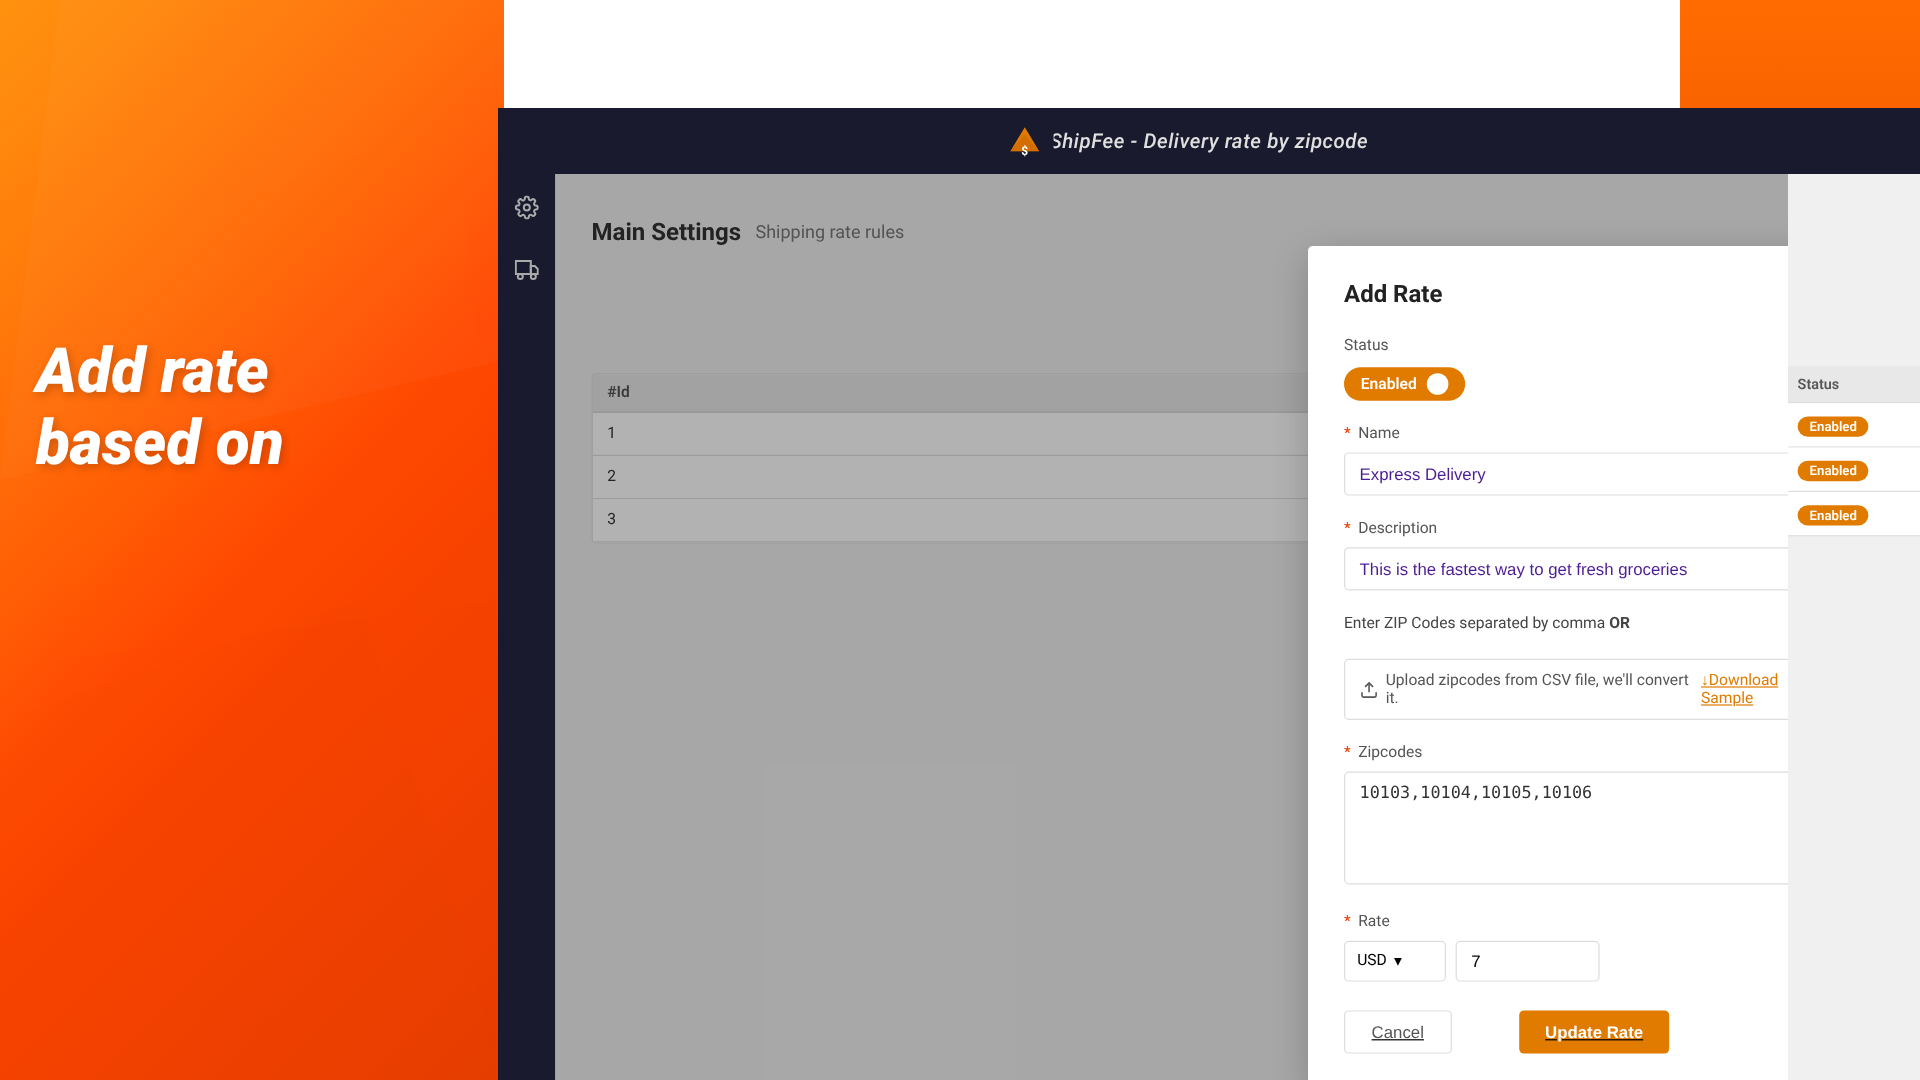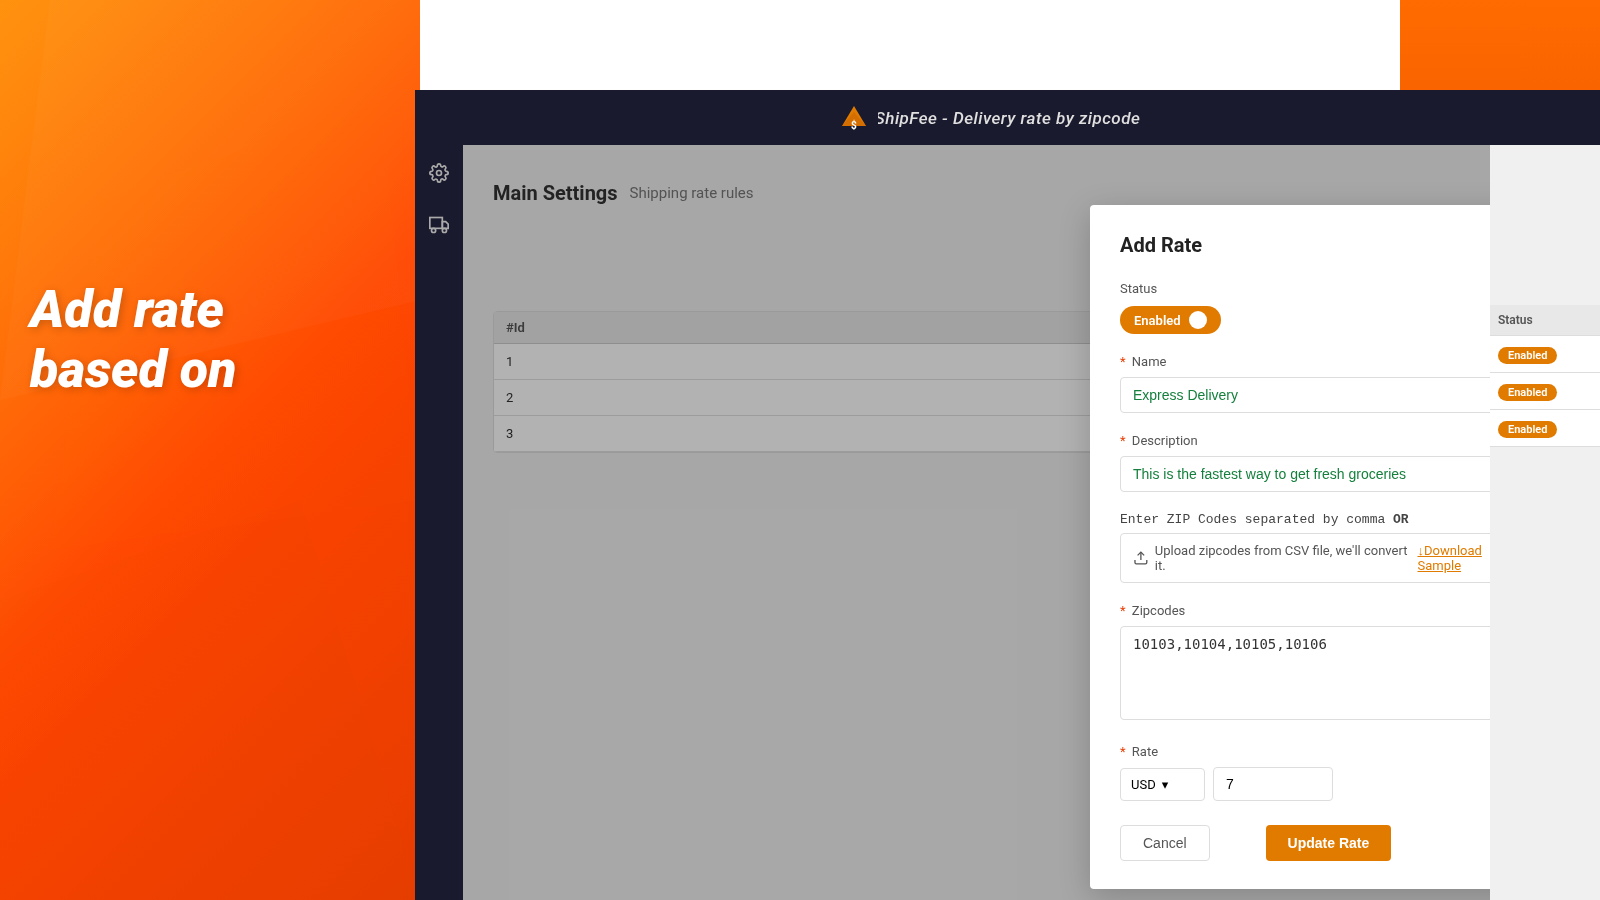--- a/index.html
+++ b/index.html
@@ -262,21 +262,21 @@
       color: #e63c00;
       margin-right: 3px;
     }
 
     .form-input {
       width: 100%;
       border: 1px solid #ddd;
       border-radius: 4px;
       padding: 9px 12px;
       font-size: 14px;
-      color: #15803d;
+      color: #4c1d95;
       outline: none;
     }
 
     .form-textarea {
       width: 100%;
       border: 1px solid #ddd;
       border-radius: 4px;
       padding: 9px 12px;
       font-size: 14px;
       color: #333;
@@ -317,22 +317,21 @@
     }
 
     
     .zip-section {
       margin-bottom: 20px;
     }
 
     .zip-label {
       font-size: 13px;
       color: #444;
-      margin-bottom: 6px;
-      font-family: Liberation Mono, monospace;
+      margin-bottom: 22px;
     }
 
     .zip-label strong {
       font-weight: 700;
     }
 
     .upload-row {
       display: flex;
       align-items: center;
       gap: 0;
@@ -385,20 +384,21 @@
       font-size: 14px;
       width: 120px;
       outline: none;
     }
 
     
     .modal-footer {
       display: flex;
       gap: 12px;
       margin-top: 24px;
+      text-decoration: underline;
     }
 
     .cancel-btn {
       background: white;
       border: 1px solid #ddd;
       border-radius: 4px;
       padding: 9px 22px;
       font-size: 14px;
       color: #555;
       cursor: pointer;

